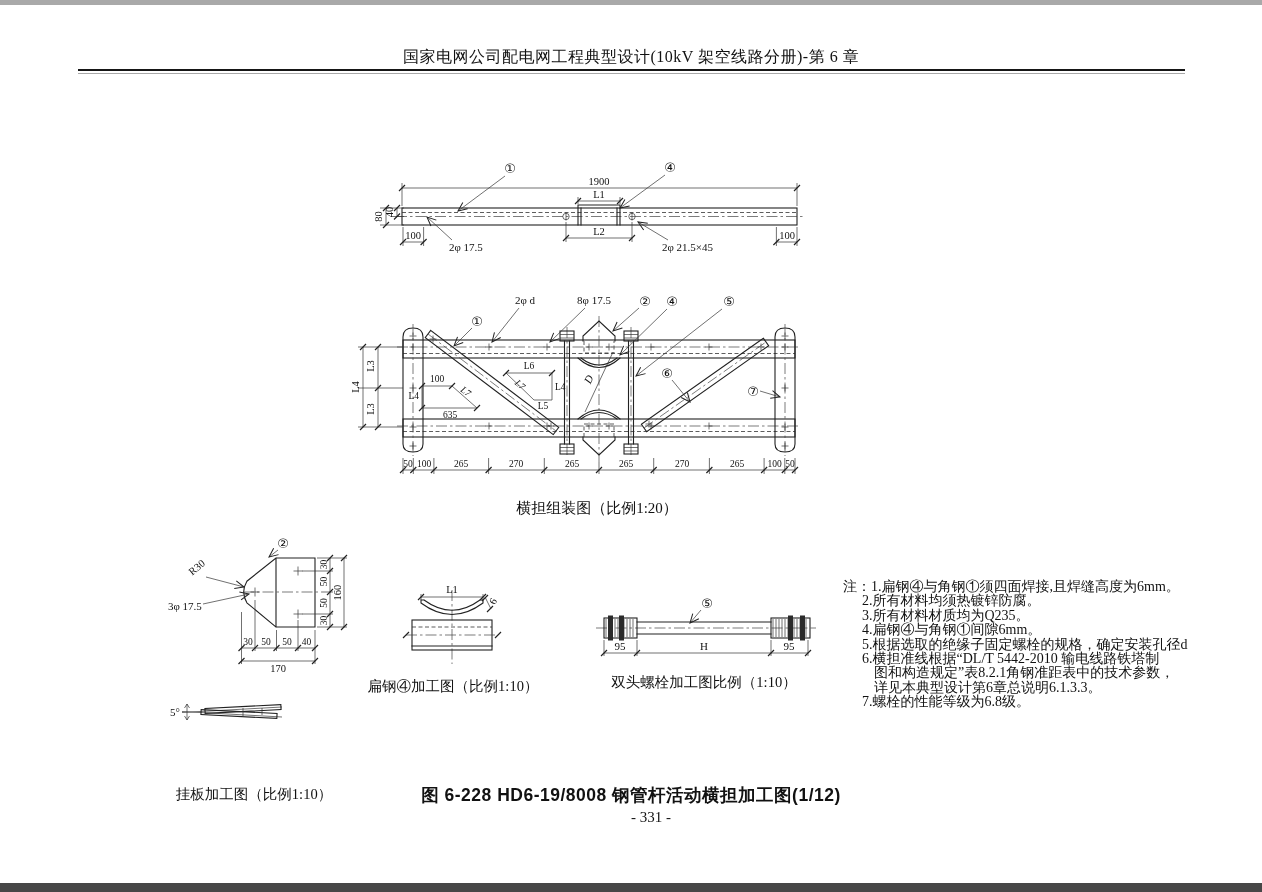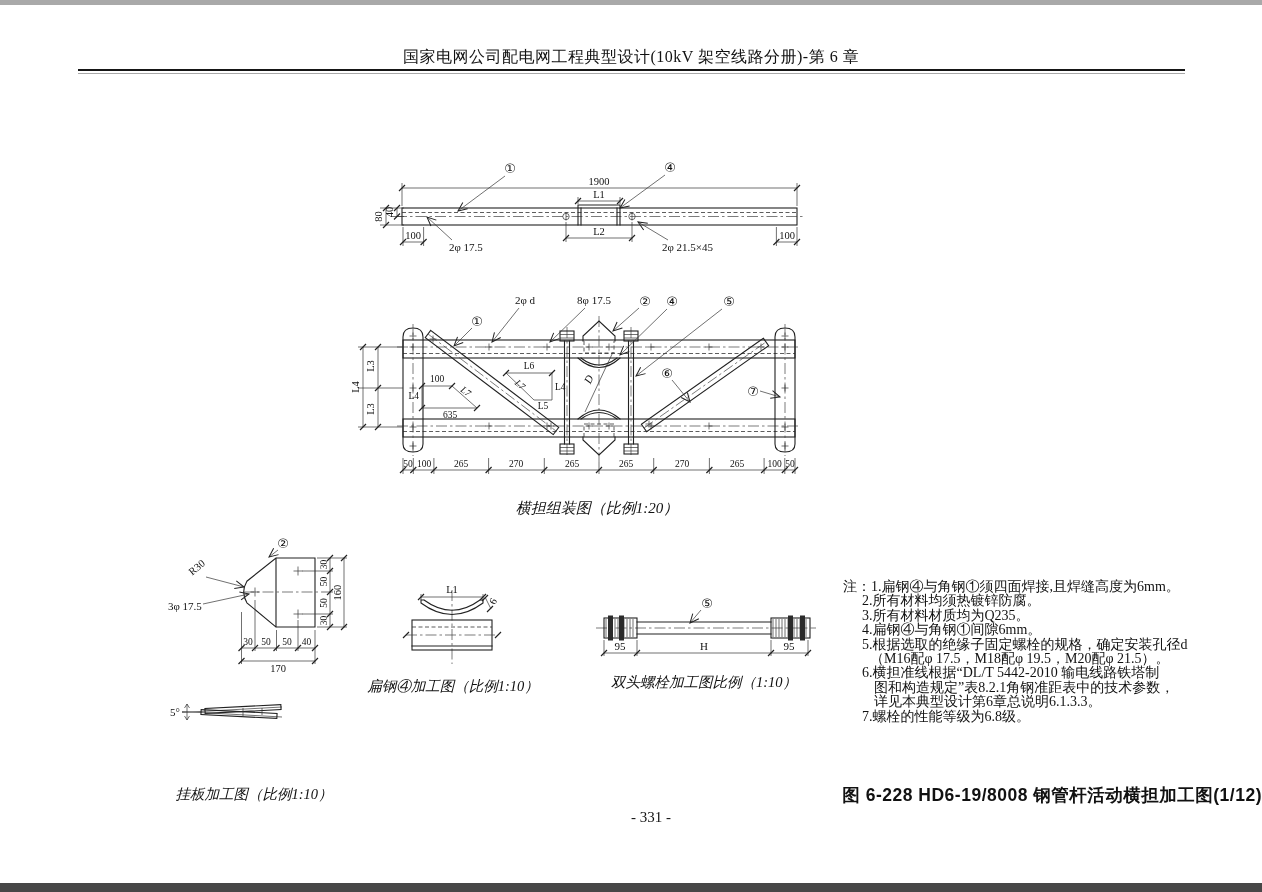--- a/index.html
+++ b/index.html
@@ -17,25 +17,25 @@
   .lt{stroke:#333;stroke-width:.7;fill:none;}
   .dsh2{stroke:#333;stroke-width:.8;fill:none;stroke-dasharray:4,2.5;}
   .cl{stroke:#444;stroke-width:.7;fill:none;stroke-dasharray:11,3,2.5,3;}
   .tick{stroke:#222;stroke-width:1.2;fill:none;}
   .nut{fill:#2b2b2b;stroke:none;}
   text{fill:#111;font-family:"Liberation Serif",serif;}
   .dt{font-size:10.5px;} .dt9{font-size:9.5px;} .dt11{font-size:11px;}
   .mid{text-anchor:middle;} .end{text-anchor:end;}
   .cn{font-size:13px;font-family:"DejaVu Sans",sans-serif;text-anchor:middle;}
   .it{font-style:italic;}
-  .caption{position:absolute;font-size:14.5px;white-space:nowrap;transform:translateX(-50%);font-style:italic;}
+  .caption{position:absolute;font-size:14.5px;white-space:nowrap;transform:translateX(-50%);}
   .notes{position:absolute;left:843px;top:580px;width:404px;font-size:14px;
          line-height:14.4px;white-space:nowrap;}
   .notes .ind1{padding-left:19px;} .notes .ind2{padding-left:27px;} .notes .ind3{padding-left:31px;}
-  .fig-caption{position:absolute;top:783px;left:0;width:100%;text-align:right;font-weight:bold;
+  .fig-caption{position:absolute;top:783px;left:0;width:100%;text-align:center;font-weight:bold;
        font-size:17.5px;font-family:"Liberation Sans",sans-serif;letter-spacing:.5px;}
   .page-num{position:absolute;top:809px;left:0;width:100%;text-align:center;font-size:15px;padding-left:20px;}
 </style>
 </head>
 <body>
 
 <div class="page">
   <div class="strip-top"></div>
 
   <div class="header">国家电网公司配电网工程典型设计(10kV 架空线路分册)-第 6 章</div>
@@ -262,21 +262,20 @@
   <div class="caption" style="left:254px;top:739px;margin-top:46px;">挂板加工图（比例1:10）</div>
   <div class="caption" style="left:453px;top:677px;">扁钢④加工图（比例1:10）</div>
   <div class="caption" style="left:704px;top:648px;margin-top:25px;">双头螺栓加工图比例（1:10）</div>
 
   <div class="notes">
     <div><span>注：</span><span>1.扁钢④与角钢①须四面焊接,且焊缝高度为6mm。</span></div>
     <div class="ind1">2.所有材料均须热镀锌防腐。</div>
     <div class="ind1">3.所有材料材质均为Q235。</div>
     <div class="ind1">4.扁钢④与角钢①间隙6mm。</div>
     <div class="ind1">5.根据选取的绝缘子固定螺栓的规格，确定安装孔径d</div>
-    <div class="ind2">（M16配φ 17.5，M18配φ 19.5，M20配φ 21.5）。</div>
     <div class="ind1">6.横担准线根据“DL/T 5442-2010 输电线路铁塔制</div>
     <div class="ind3">图和构造规定”表8.2.1角钢准距表中的技术参数，</div>
     <div class="ind3">详见本典型设计第6章总说明6.1.3.3。</div>
     <div class="ind1">7.螺栓的性能等级为6.8级。</div>
   </div>
 
   <div class="fig-caption">图 6-228  HD6-19/8008 钢管杆活动横担加工图(1/12)</div>
   <div class="page-num">- 331 -</div>
 
   <div class="strip-bottom"></div>

